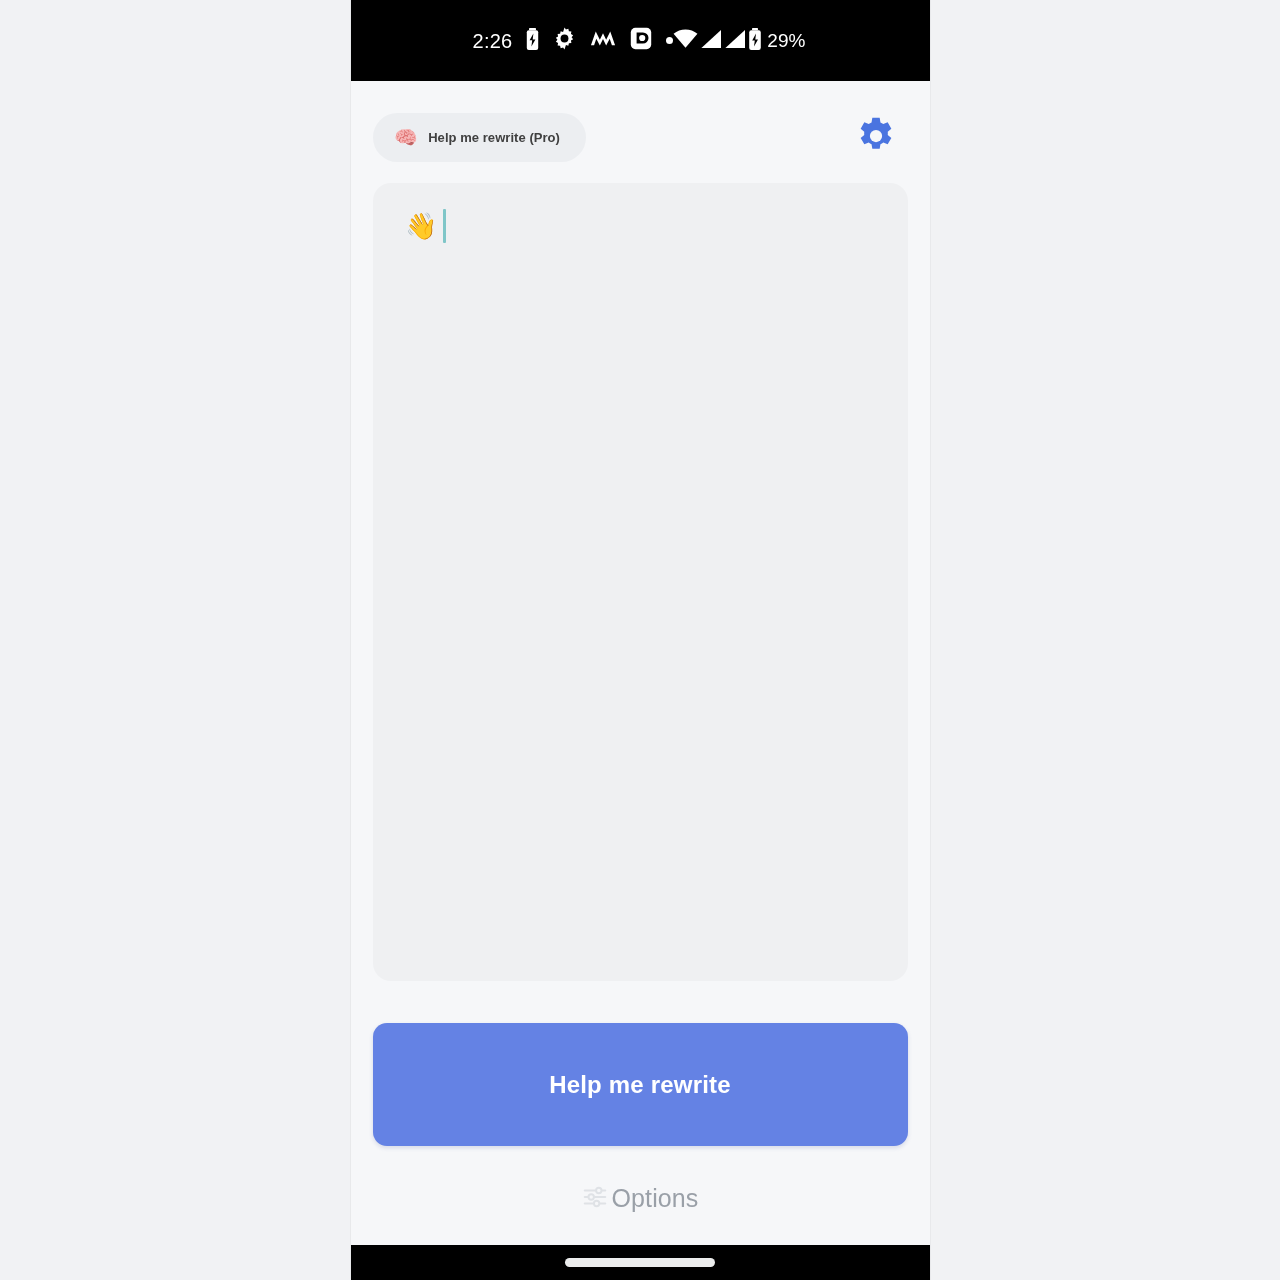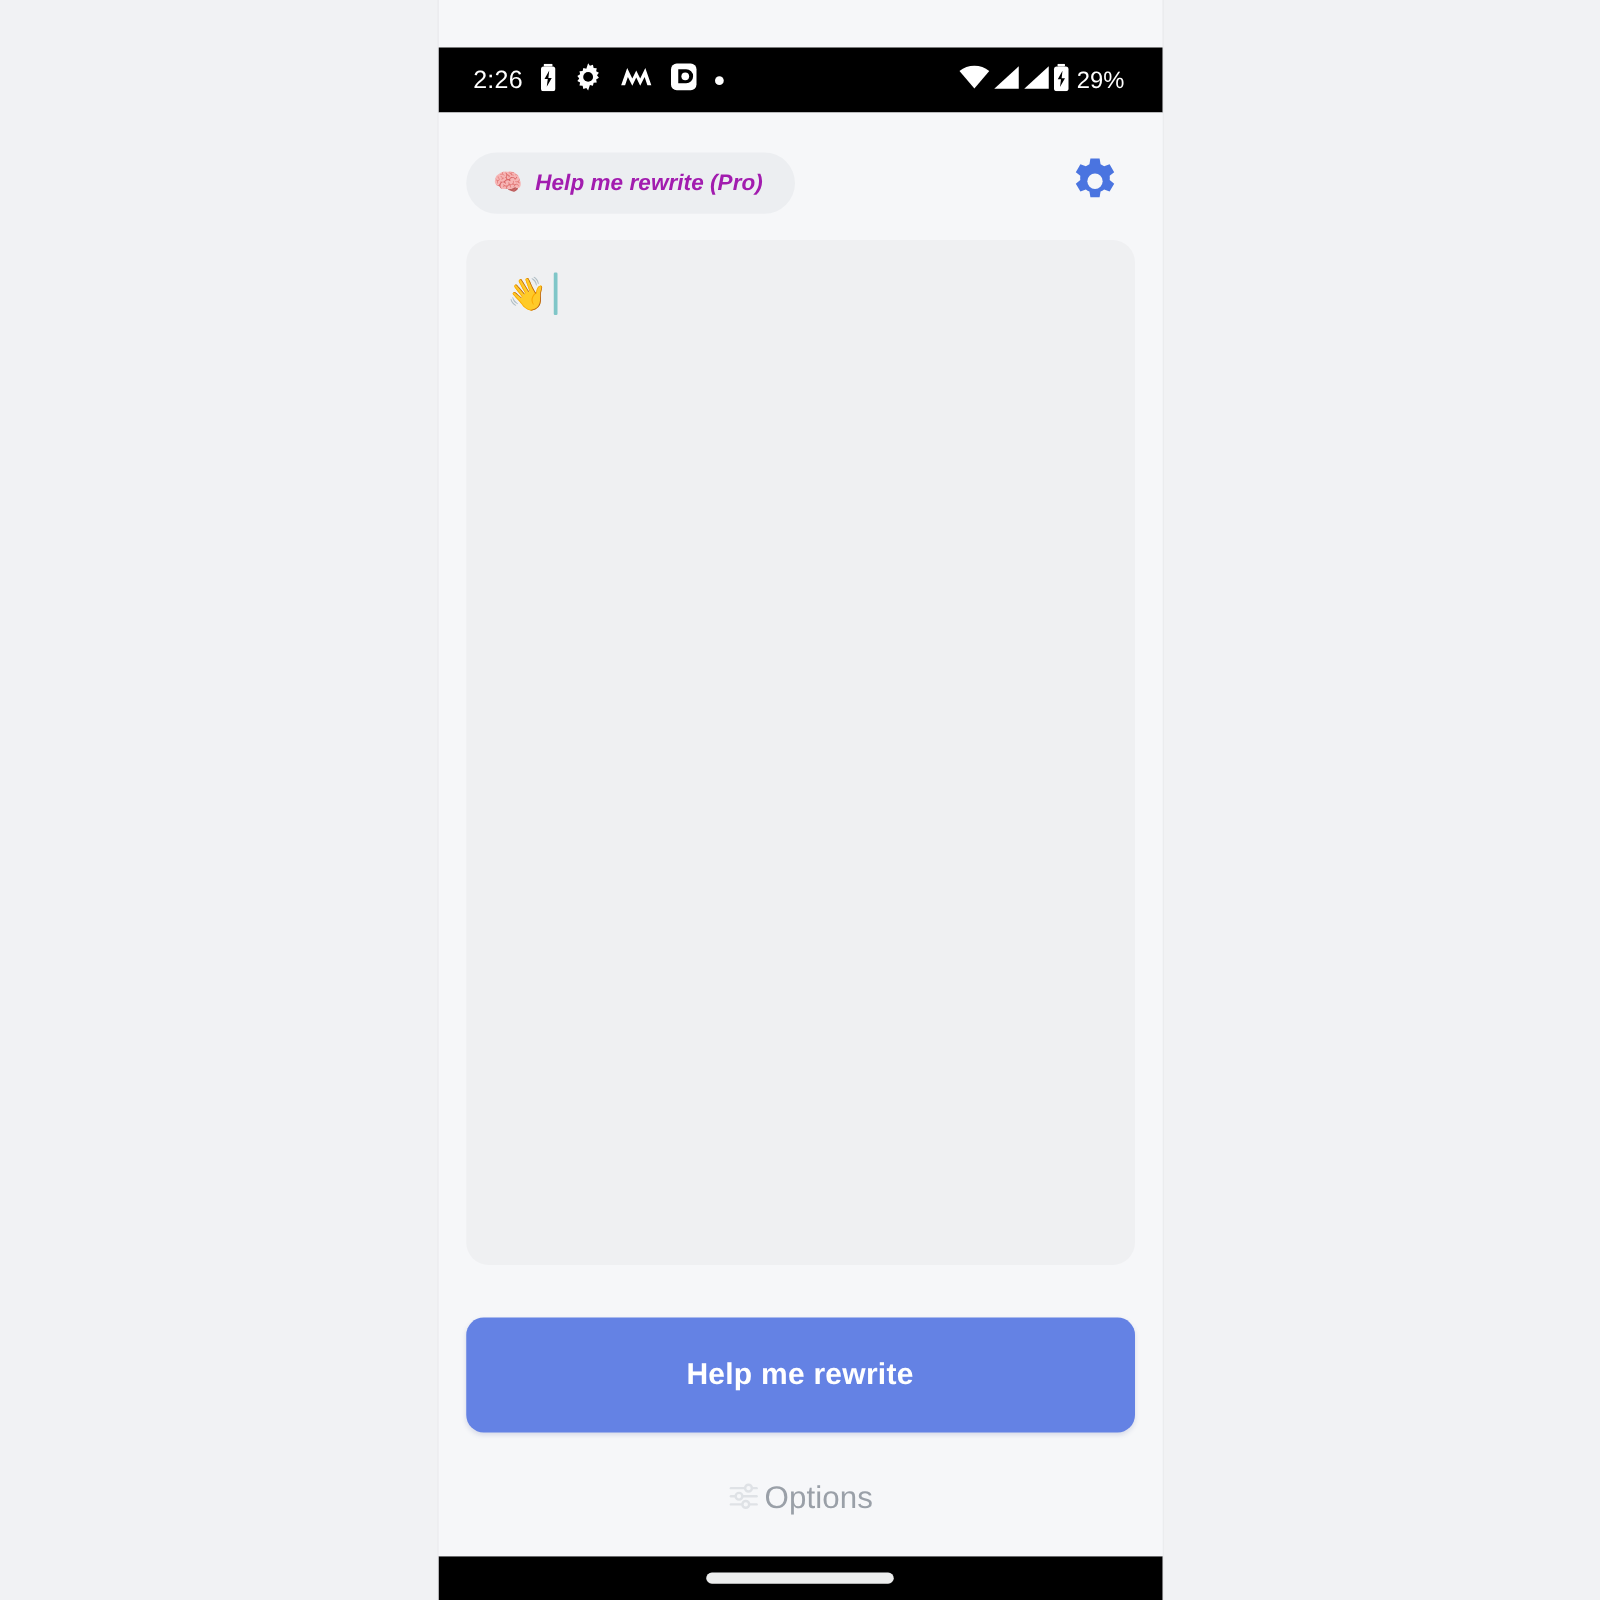--- a/index.html
+++ b/index.html
@@ -24,29 +24,28 @@
     width: 579px;
     height: 1280px;
     background: #f6f7f9;
     display: flex;
     flex-direction: column;
     box-shadow: 0 0 0 1px rgba(0,0,0,0.035);
   }
 
   
   .status-bar {
-    height: 52px;
+    height: 81px;
     background: #000000;
     color: #ffffff;
     display: flex;
     align-items: center;
-    justify-content: space-between;
+    justify-content: center;
     padding: 0 30px 0 28px;
     flex: 0 0 auto;
-    margin-top: 38px;
   }
 
   .status-left {
     display: flex;
     align-items: center;
     gap: 14px;
   }
 
   .status-time {
     font-size: 20px;
@@ -110,27 +109,26 @@
     cursor: pointer;
   }
 
   .mode-chip-emoji {
     font-size: 19px;
     line-height: 1;
     filter: saturate(0.85);
   }
 
   .mode-chip-label {
-    font-size: 18px;
+    font-size: 13px;
     font-weight: bold;
-    color: #a21caf;
+    color: #404040;
     letter-spacing: 0.05px;
     line-height: 1;
     white-space: nowrap;
-    font-style: italic;
   }
 
   .settings-btn {
     width: 56px;
     height: 56px;
     display: flex;
     align-items: center;
     justify-content: center;
     background: transparent;
     border: none;
@@ -181,21 +179,21 @@
     flex: 0 0 auto;
     padding-top: 42px;
     padding-bottom: 26px;
     display: flex;
     flex-direction: column;
     align-items: center;
   }
 
   .primary-btn {
     width: 100%;
-    height: 92px;
+    height: 123px;
     background: #6482e4;
     color: #ffffff;
     border: none;
     border-radius: 14px;
     font-family: "Liberation Sans", sans-serif;
     font-size: 24px;
     font-weight: bold;
     letter-spacing: 0.2px;
     cursor: pointer;
     box-shadow: 0 2px 4px rgba(70,90,160,0.18);

